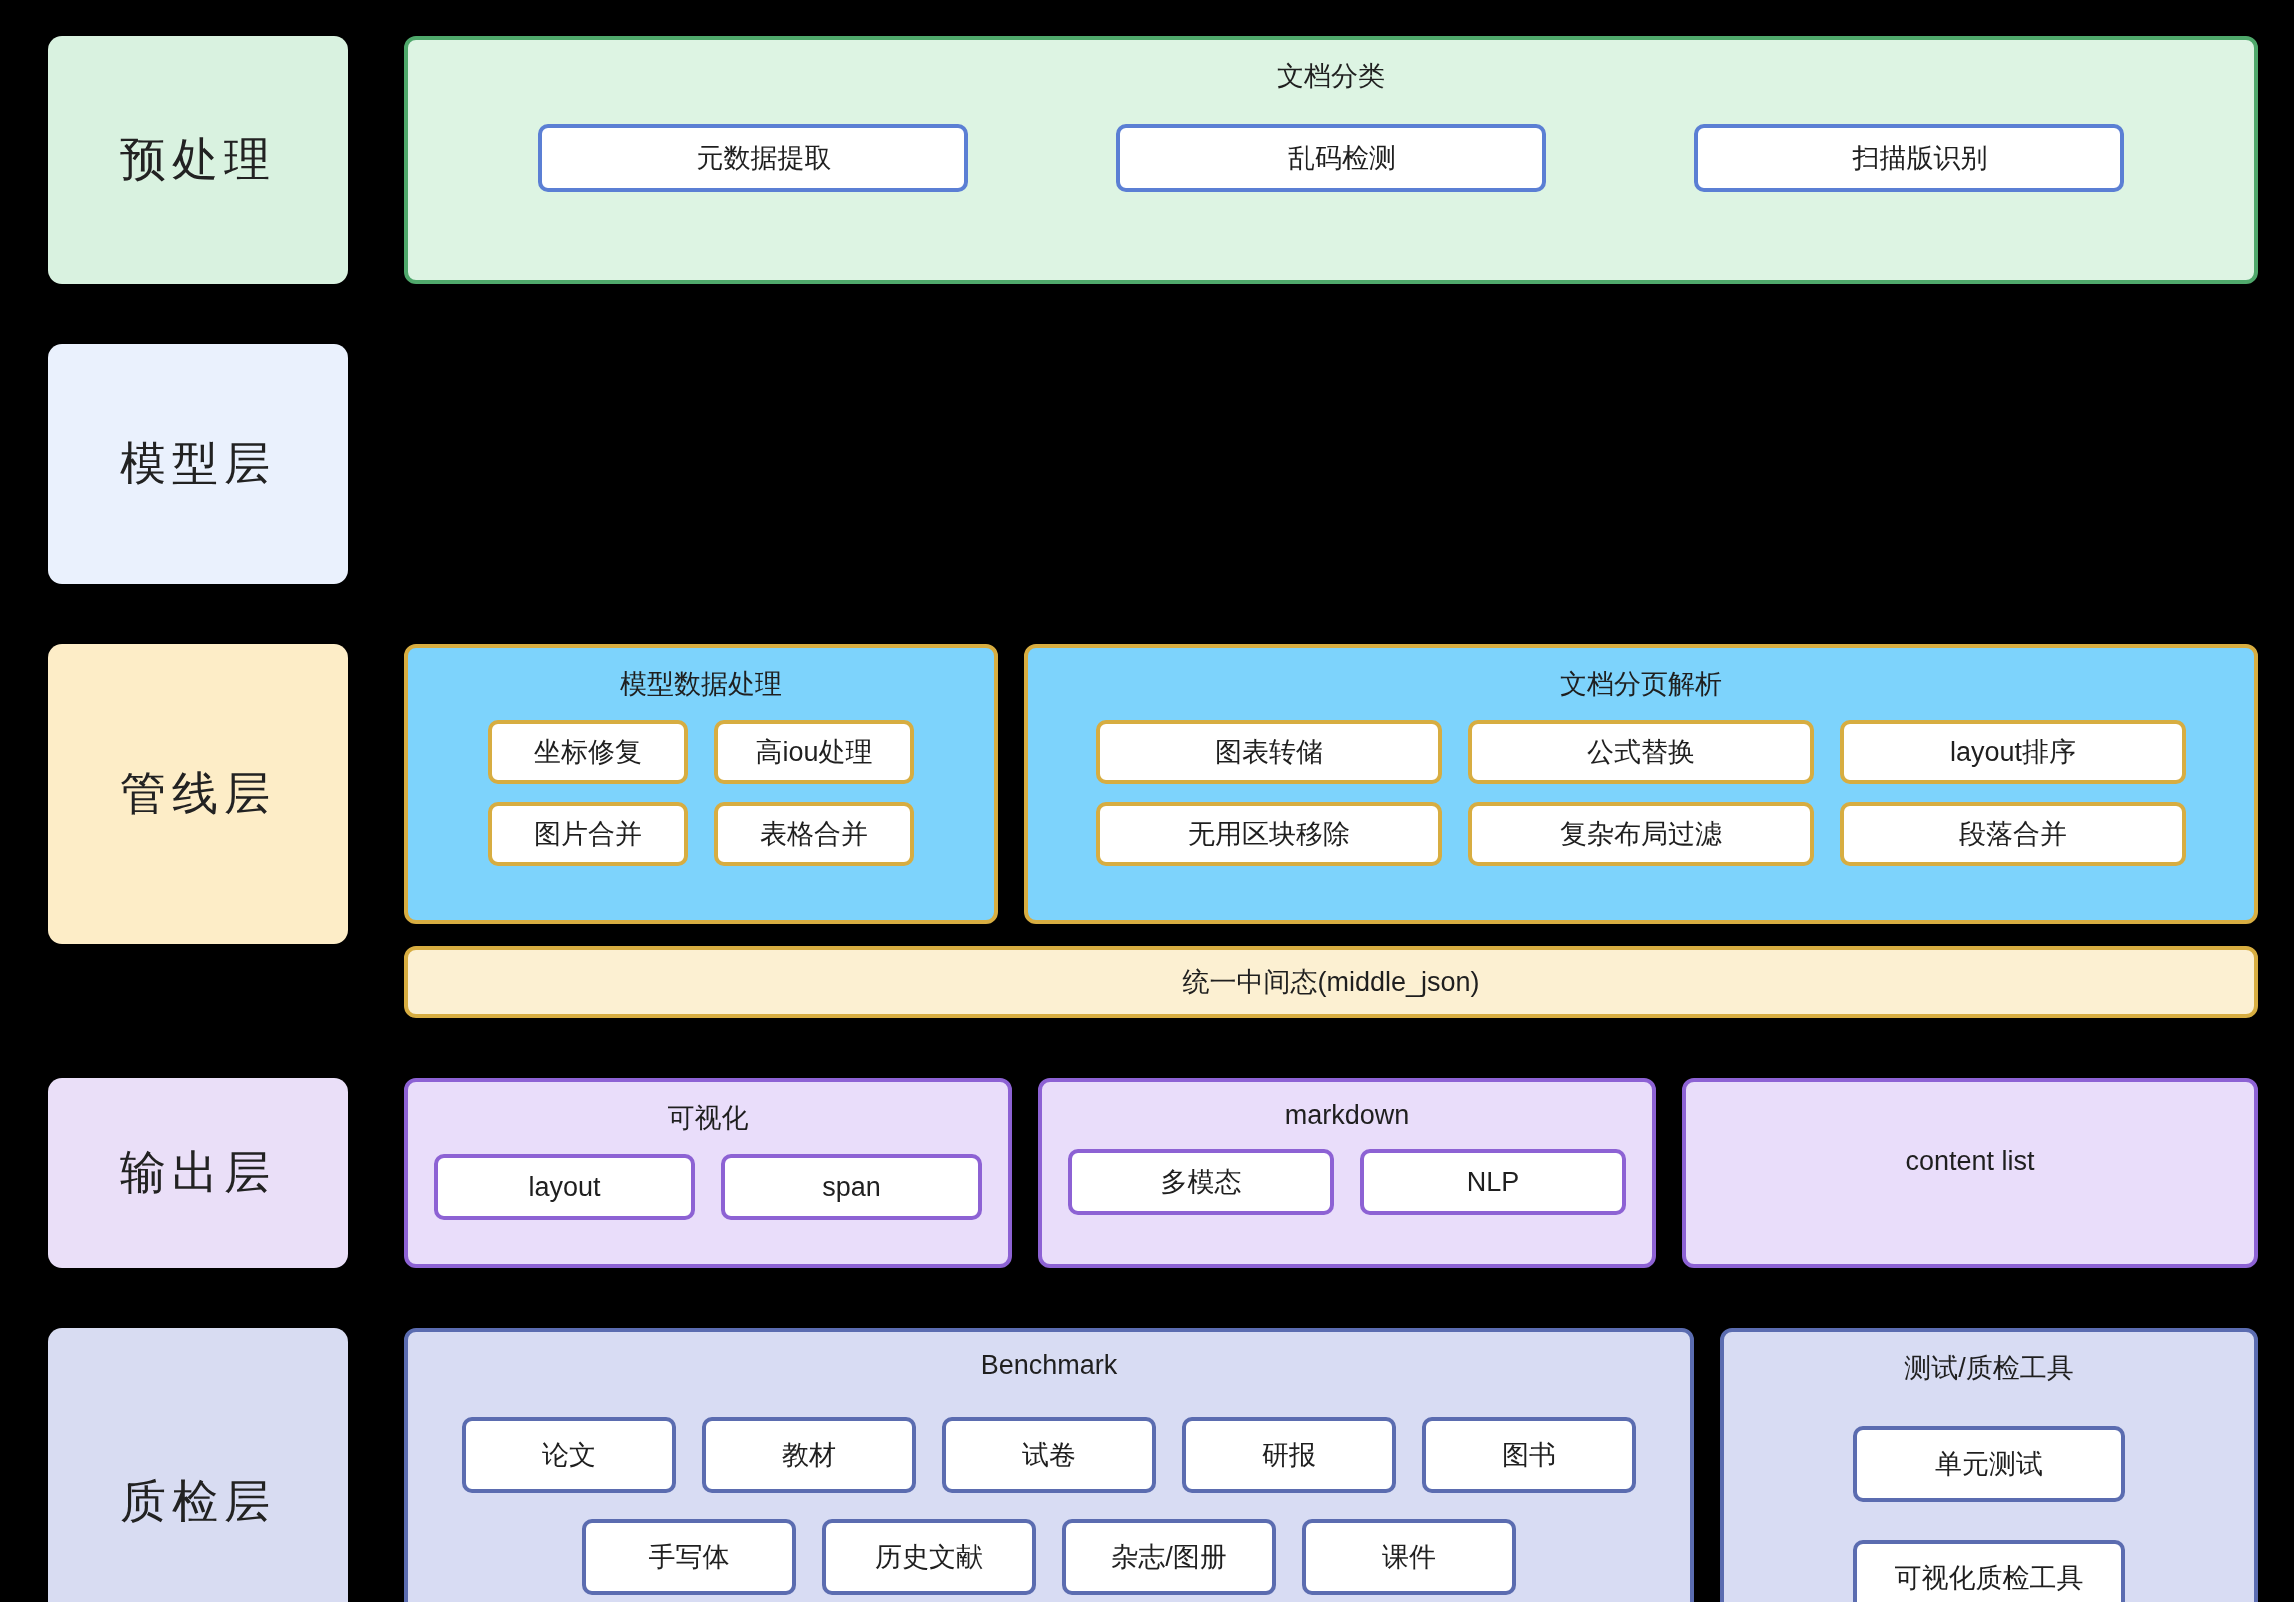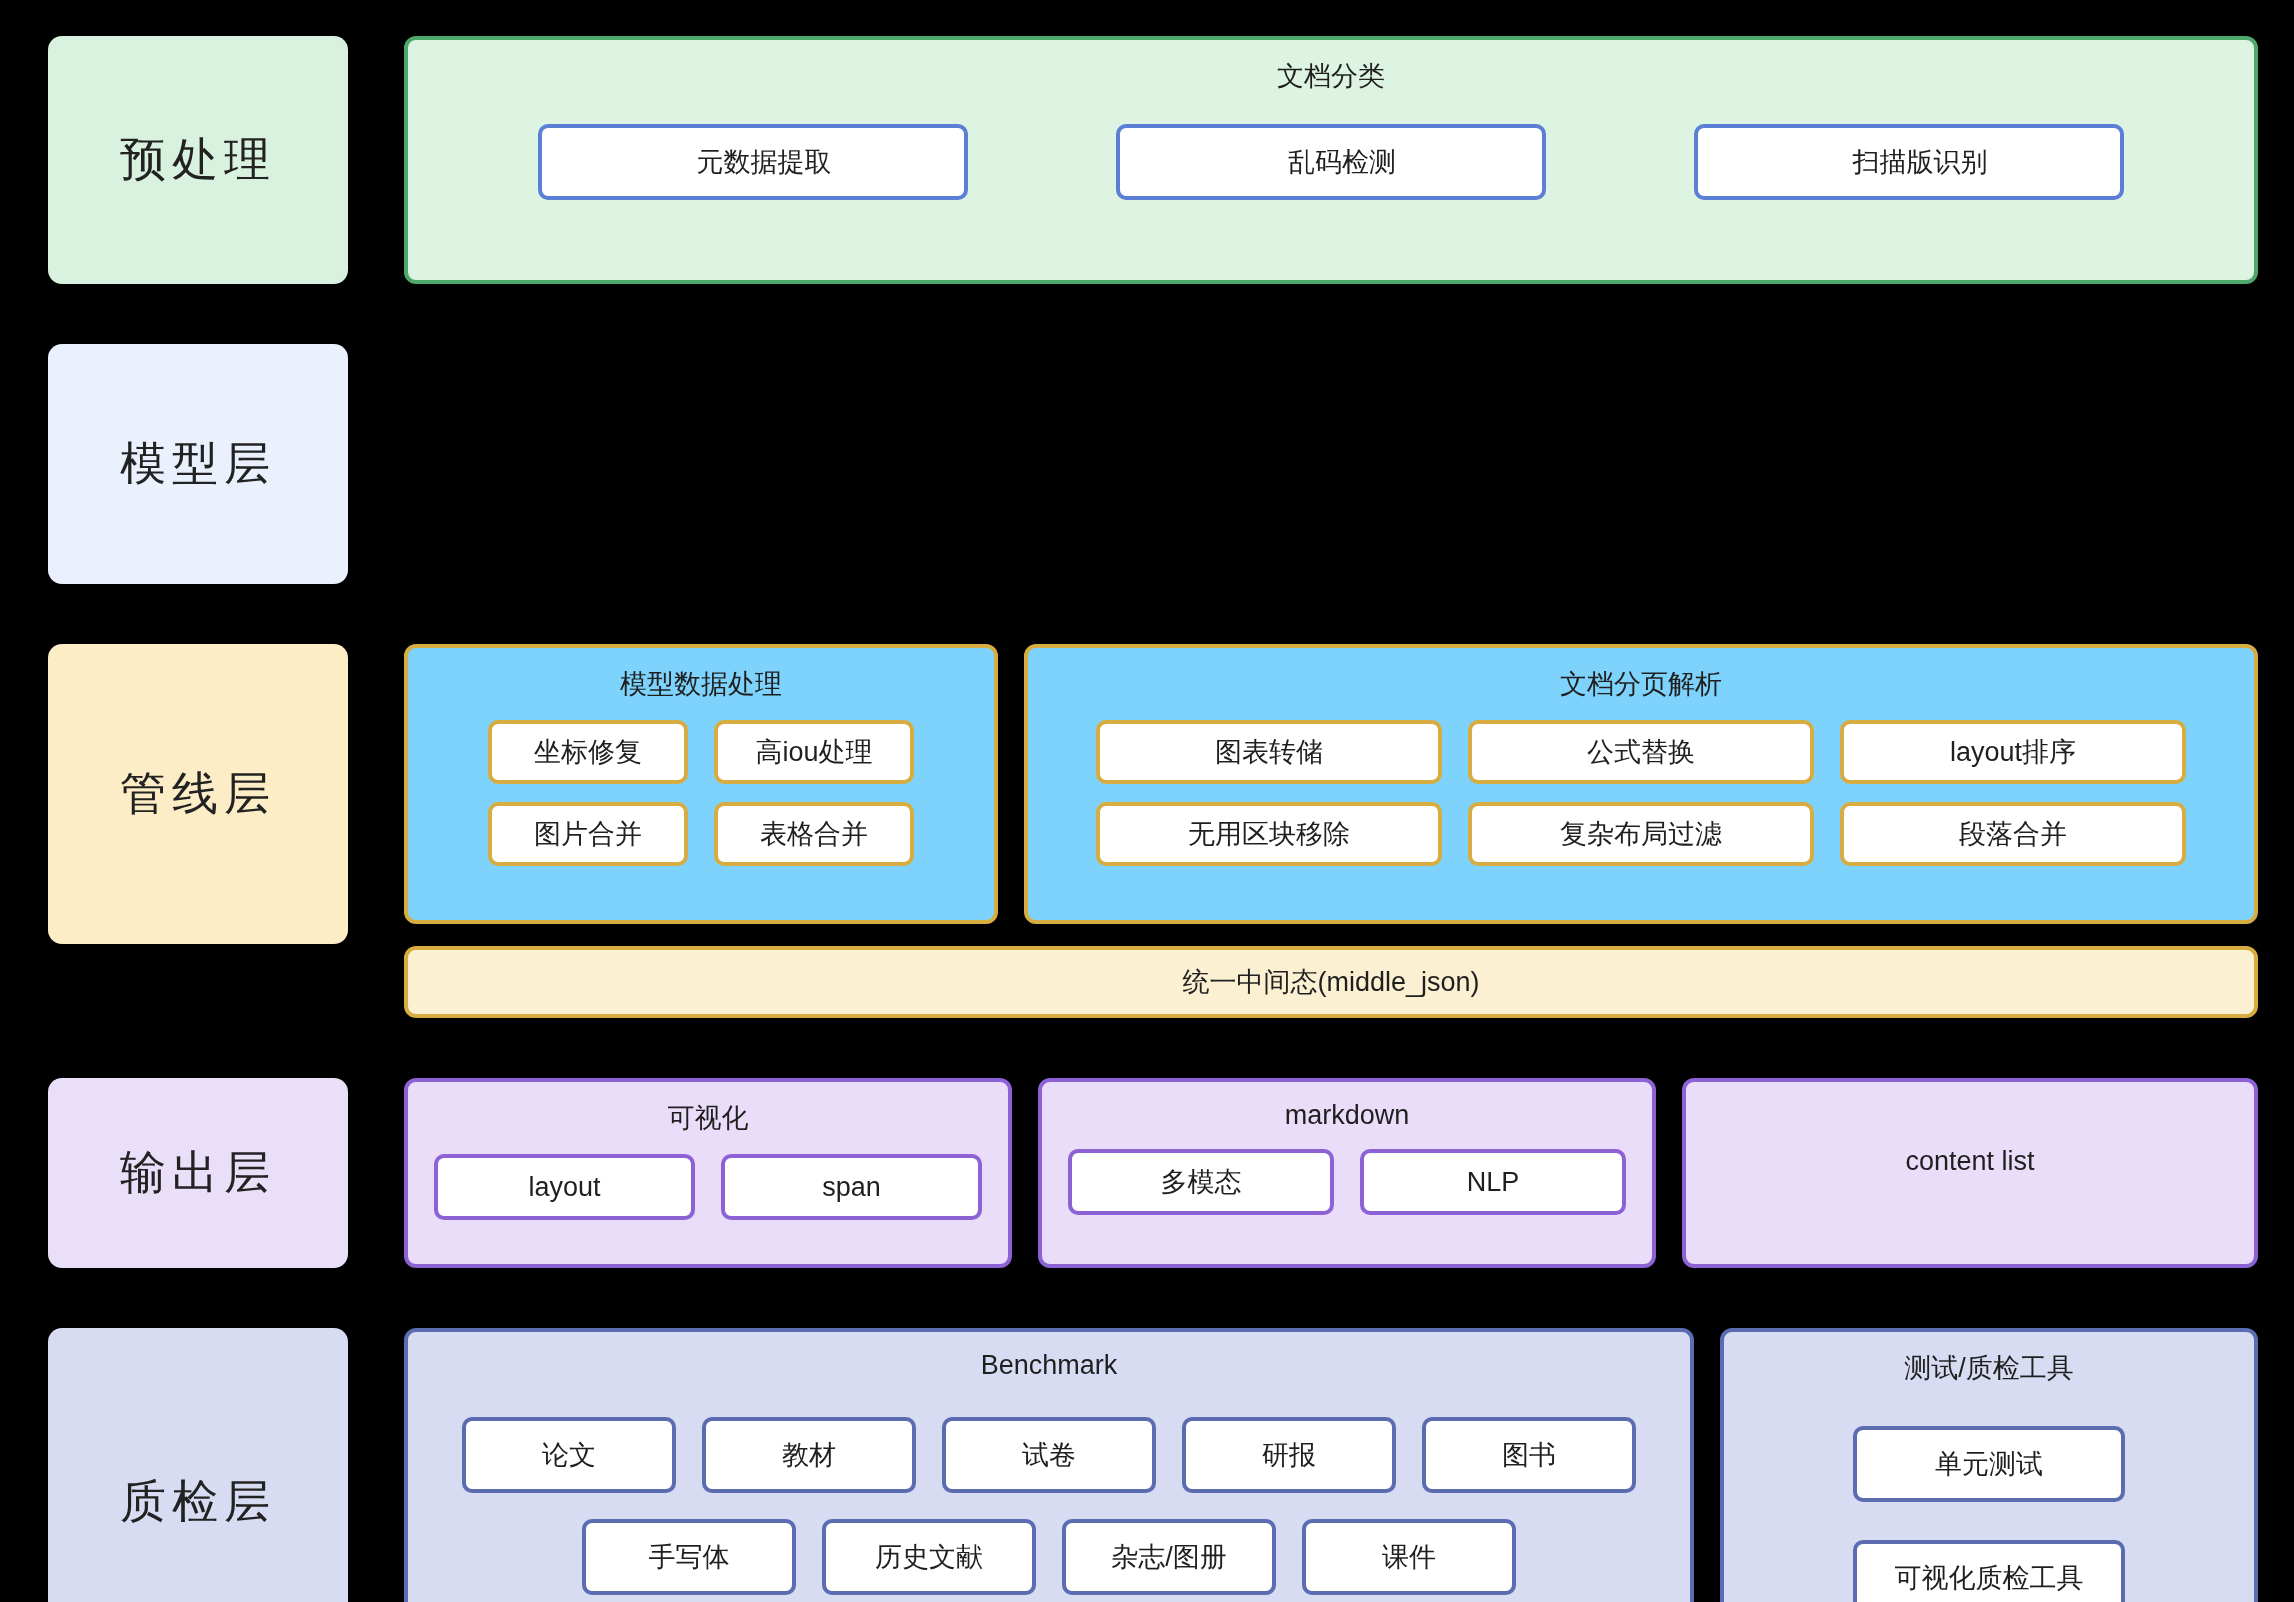--- a/index.html
+++ b/index.html
@@ -109,21 +109,21 @@
     padding: 0 18px;
     min-height: 62px;
   }
 
   
   .tone-green .layer-label   { background: #d9f2e0; text-align: right; }
   .tone-green .panel         { background: #ddf4e3; border-color: #4fa86b; }
   .tone-green .chip          { border-color: #5b7fd4; }
   .row-pre .layer-label      { height: 248px; }
   .row-pre .panel            { flex: 1; height: 248px; justify-content: flex-start; }
-  .row-pre .chip             { width: 430px; height: 76px; padding-left: 40px; }
+  .row-pre .chip             { width: 430px; height: 68px; padding-left: 40px; }
   .row-pre .chip-row         { gap: 148px; margin-top: 12px; }
 
   
   .tone-blue .layer-label    { background: #eaf1fd; }
   .tone-blue .panel          { background: #e9f0fd; border-color: #5b7fd4; }
   .tone-blue .chip           { border-color: #5b7fd4; }
   .row-model .layer-label    { height: 240px; }
   .row-model .panel          { flex: 1; height: 240px; }
   .row-model .chip           { flex: 1; height: 74px; }
   .row-model .chip-row       { gap: 24px; margin-top: 10px; }

